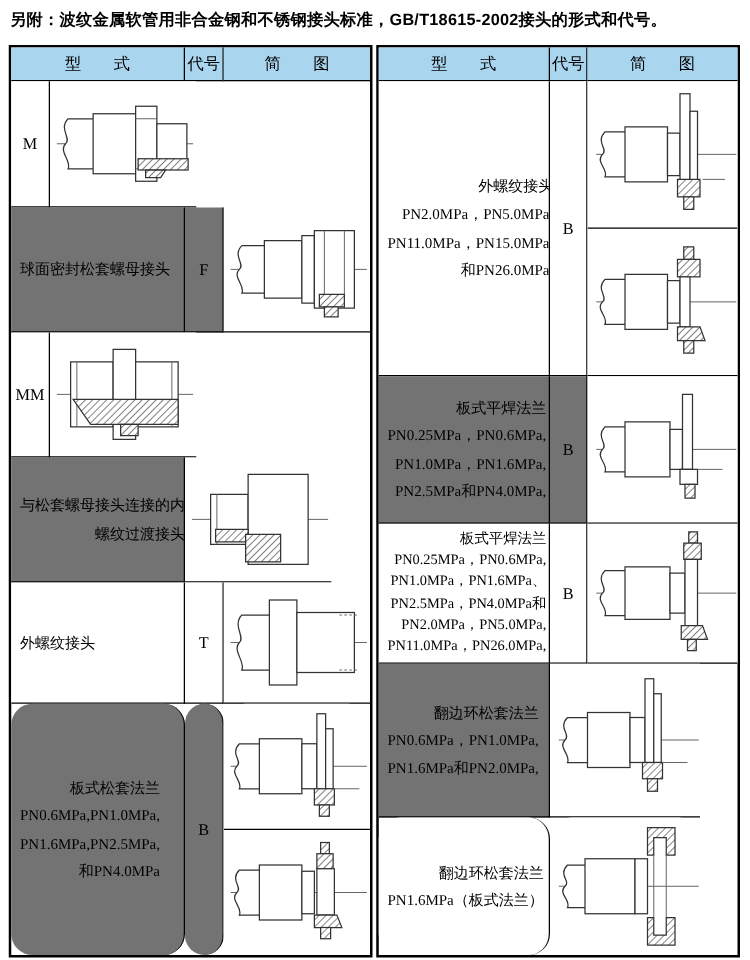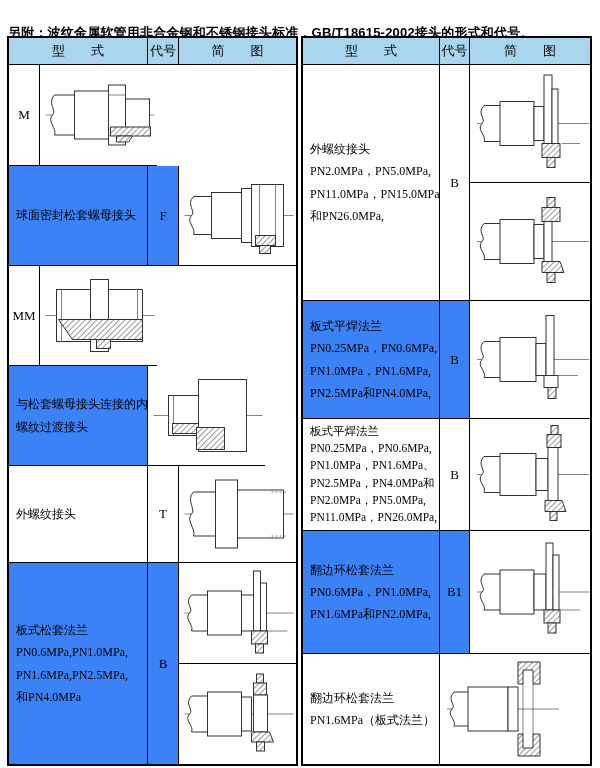--- a/index.html
+++ b/index.html
@@ -4,46 +4,46 @@
 <style>
   html,body{margin:0;padding:0}
   body{
     width:600px;height:768px;background:#ffffff;position:relative;
     font-family:"Liberation Serif","DejaVu Serif",serif;color:#000;
     overflow:hidden;
   }
   .title{
     position:absolute;top:7px;left:8px;width:588px;
     font-family:"Liberation Sans","DejaVu Sans",sans-serif;
-    font-weight:bold;font-size:13px;letter-spacing:0.2px;white-space:nowrap;margin-top:17px;
+    font-weight:bold;font-size:13px;letter-spacing:0.2px;white-space:nowrap;
   }
   .tables{position:absolute;top:36px;left:7px;display:flex;gap:3px;}
-  .tbl{border:2px solid #000;background:#fff;}
+  .tbl{border:2px solid #000;background:#fff;text-align:right;}
   .row{display:flex;}
   .cell{
     box-sizing:border-box;height:100%;
     border-right:1.5px solid #000;border-bottom:1.5px solid #000;
     background:#fff;overflow:hidden;
   }
   .cell:last-child{border-right:none;}
-  .row:last-child .cell{border-bottom:none;}
+  .row:last-child .cell{border-bottom:none;border-radius:17px;}
   .hdr .cell{
     background:#a9d5ef;display:flex;align-items:center;justify-content:center;
     font-size:13px;
   }
   .type{
     display:flex;align-items:center;padding-left:7px;
     font-size:12px;line-height:1.85;white-space:pre;
   }
   .dense{font-size:11.5px;line-height:1.5;}
   .code{display:flex;align-items:center;justify-content:center;font-size:13px;}
   .dia{display:flex;flex-direction:column;padding:0;}
   .dia .half{flex:1;display:flex;align-items:center;justify-content:center;overflow:hidden;}
   .dia .half + .half{border-top:1.5px solid #000;}
-  .hl{background:#3b82f6;}
+  .hl{background:#737373;}
   
   .lt .type{width:139px;} .lt .code{width:31px;} .lt .dia{width:117px;}
   .rt .type{width:137px;} .rt .code{width:30px;} .rt .dia{width:120px;}
 </style>
 </head>
 <body>
 
 <svg width="0" height="0" style="position:absolute">
   <defs>
     <pattern id="hatch" patternUnits="userSpaceOnUse" width="4" height="4" patternTransform="rotate(45)">
@@ -301,21 +301,20 @@
               </g>
             </svg>
           </div>
         </div>
     </div>
 
     <div class="row" style="height:123px">
       <div class="cell type hl">翻边环松套法兰
 PN0.6MPa，PN1.0MPa,
 PN1.6MPa和PN2.0MPa,</div>
-      <div class="cell code hl">B1</div>
       <div class="cell dia">
           <div class="half">
             <svg width="120" height="122" viewBox="0 0 120 122">
               <g transform="translate(4,0)">
                 <line x1="3" y1="61" x2="115" y2="61" stroke="#666" stroke-width="0.8"></line>
                 <path d="M 26 43 L 10 43 C 2 51 13 57 8 61 C 2 67 13 73 10 79 L 26 79" fill="#fff" stroke="#333" stroke-width="1"></path>
                 <rect x="26" y="39" width="34" height="44" fill="#fff" stroke="#333" stroke-width="1"></rect>
                 <rect x="60" y="43" width="12" height="36" fill="#fff" stroke="#333" stroke-width="1"></rect>
                 <rect x="72" y="12" width="7" height="67" fill="#fff" stroke="#333" stroke-width="1"></rect>
                 <rect x="79" y="24" width="6" height="55" fill="#fff" stroke="#333" stroke-width="1"></rect>

